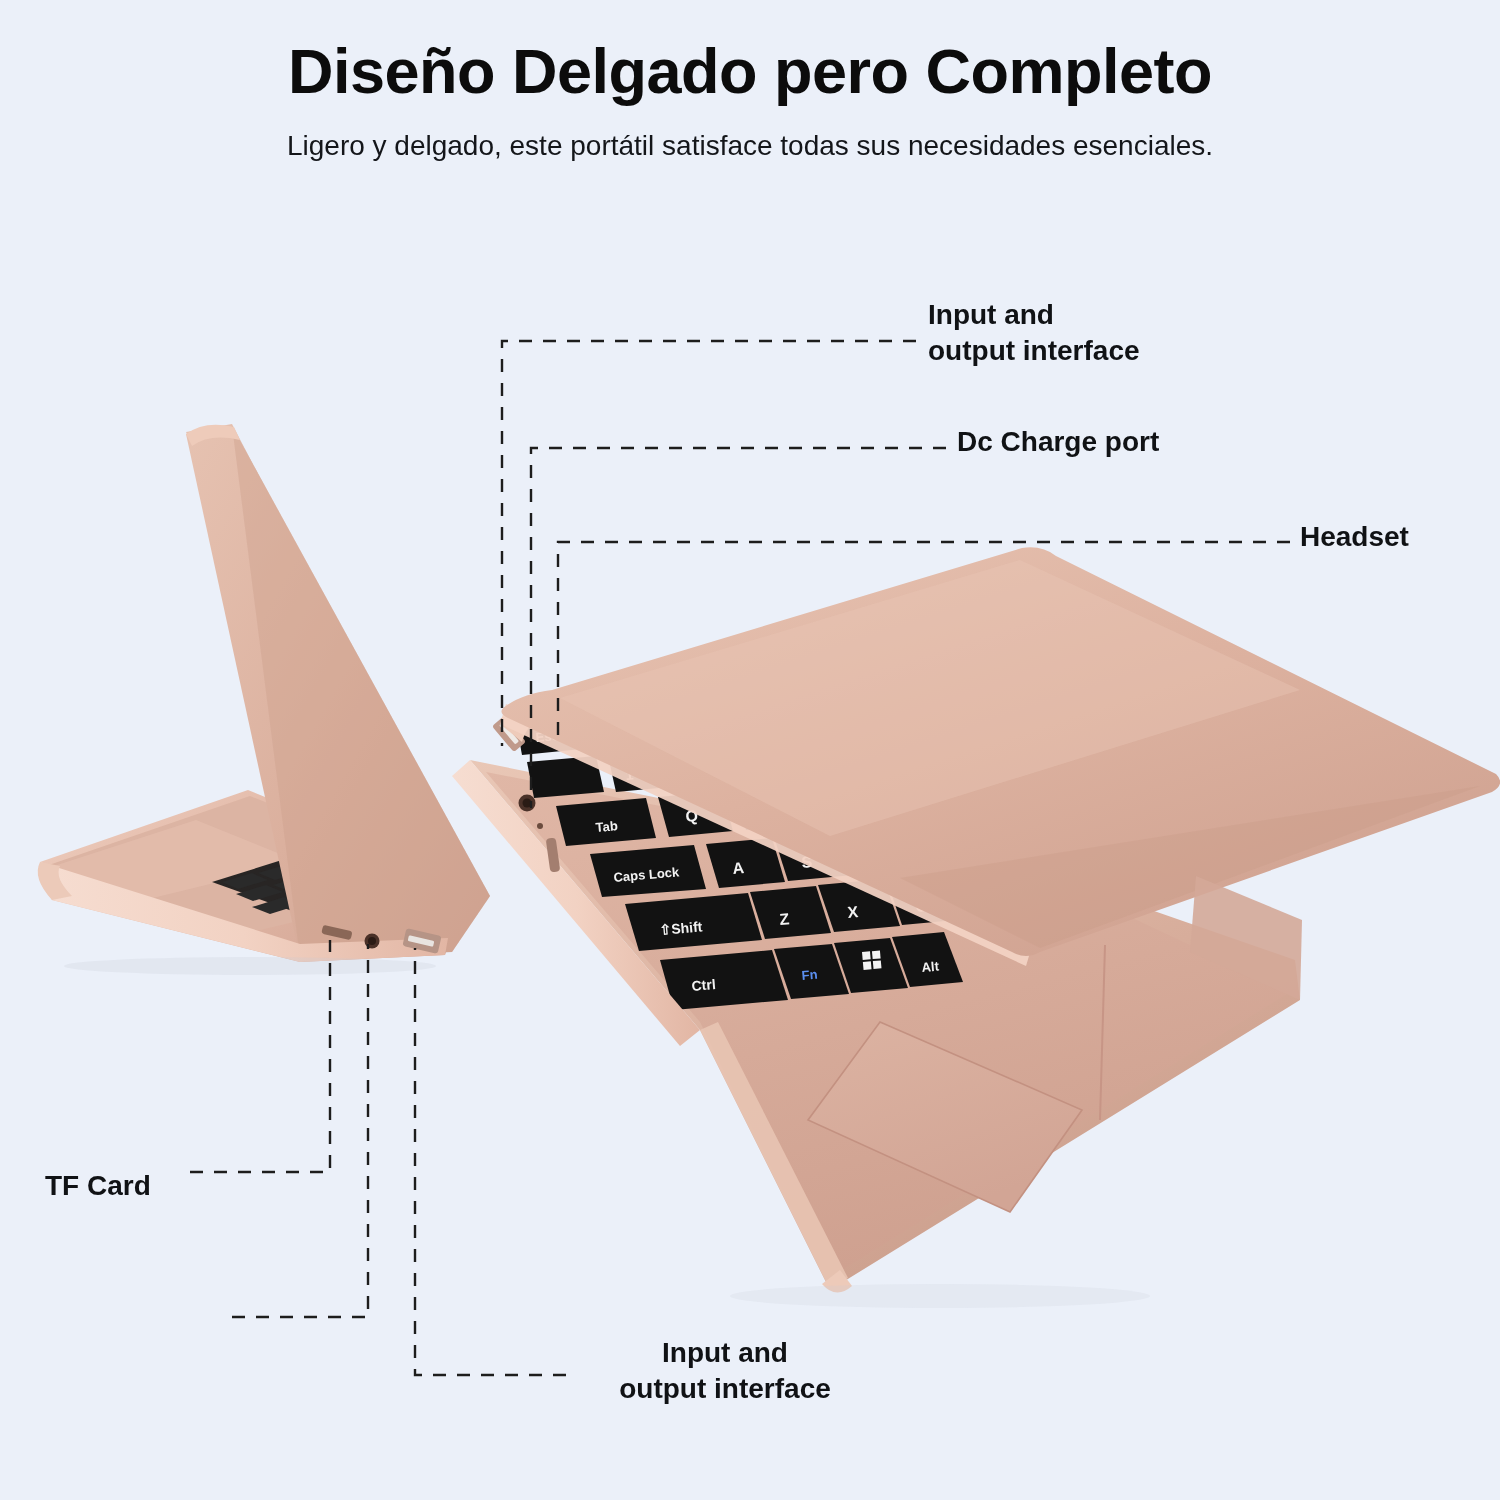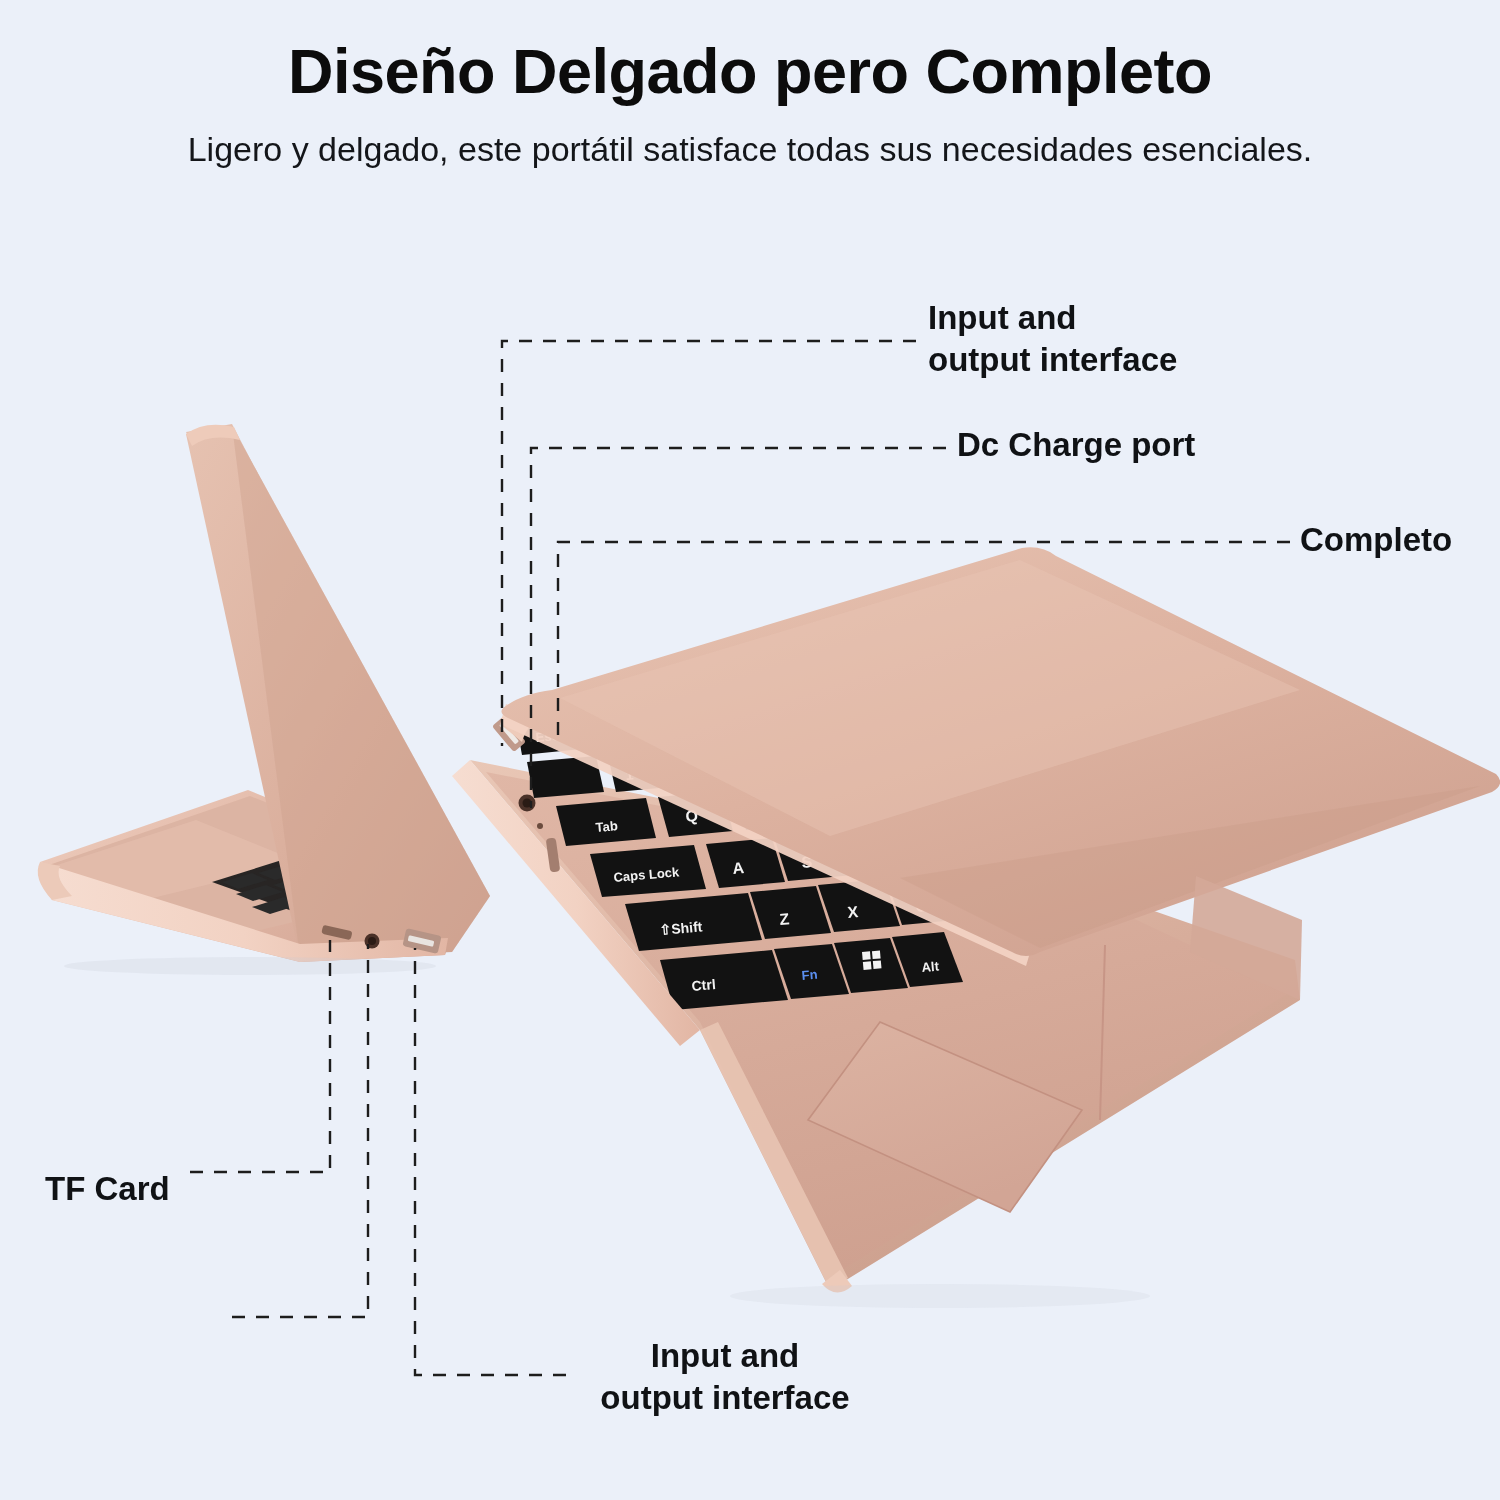--- a/index.html
+++ b/index.html
@@ -12,31 +12,31 @@
   }
   #stage{position:absolute;inset:0;width:1500px;height:1500px;}
 
   
   .header{position:absolute;left:0;top:0;width:1500px;text-align:center;}
   .title{
     font-size:63px;font-weight:bold;color:#0c0c0c;
     letter-spacing:-0.5px;margin:0;padding-top:38px;line-height:1.06;
   }
   .subtitle{
-    font-size:34px;font-weight:400;color:#14161a;
+    font-size:28px;font-weight:400;color:#14161a;
     margin:0;padding-top:26px;line-height:1.1;
   }
 
   
   #art{position:absolute;left:0;top:0;width:1500px;height:1500px;}
 
   
   .label{
     position:absolute;
-    font-size:33px;font-weight:bold;color:#101215;
+    font-size:28px;font-weight:bold;color:#101215;
     line-height:1.28;white-space:pre-line;
   }
   .lbl-io-top   {left:928px; top:297px;  text-align:left;}
   .lbl-dc       {left:957px; top:424px;text-align:center;}
   .lbl-adapter  {left:1300px;top:519px;}
   .lbl-tf       {left:45px;  top:1160px;margin-top:8px;}
   .lbl-headset  {left:45px;  top:1272px; text-align:center; width:222px;}
   .lbl-io-bot   {left:566px; top:1335px; text-align:center; width:318px;}
 </style>
 </head>
@@ -256,18 +256,18 @@
 
       <path d="M232 1317 L368 1317 L368 944"></path>
 
       <path d="M566 1375 L415 1375 L415 948"></path>
     </g>
   </svg>
 
   <div class="label lbl-io-top">Input and
 output interface</div>
   <div class="label lbl-dc">Dc Charge port</div>
-  <div class="label lbl-adapter">Completo</div>
+  <div class="label lbl-adapter">Headset</div>
   <div class="label lbl-tf">TF Card</div>
   <div class="label lbl-io-bot">Input and
 output interface</div>
 
 </div>
 
 </body></html>

